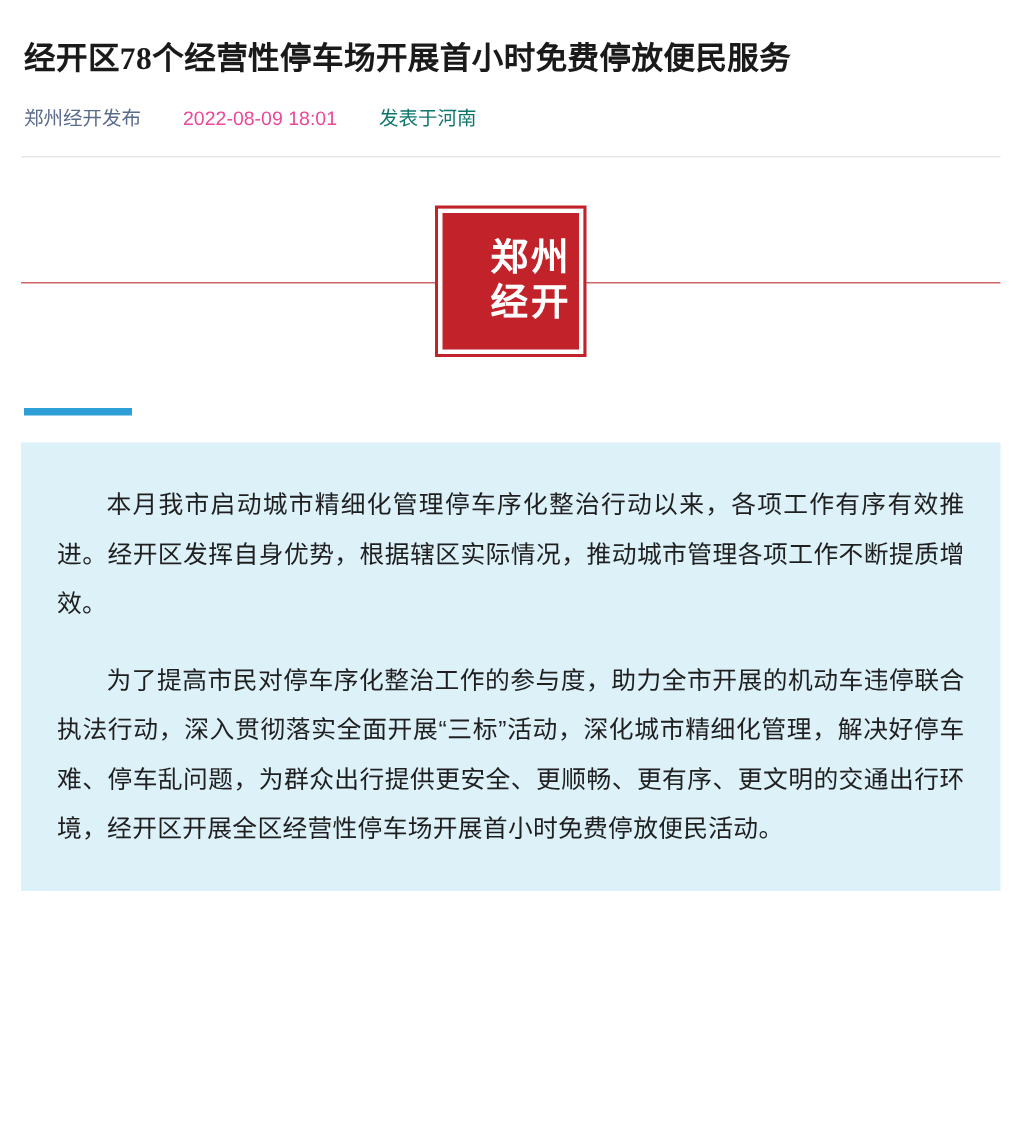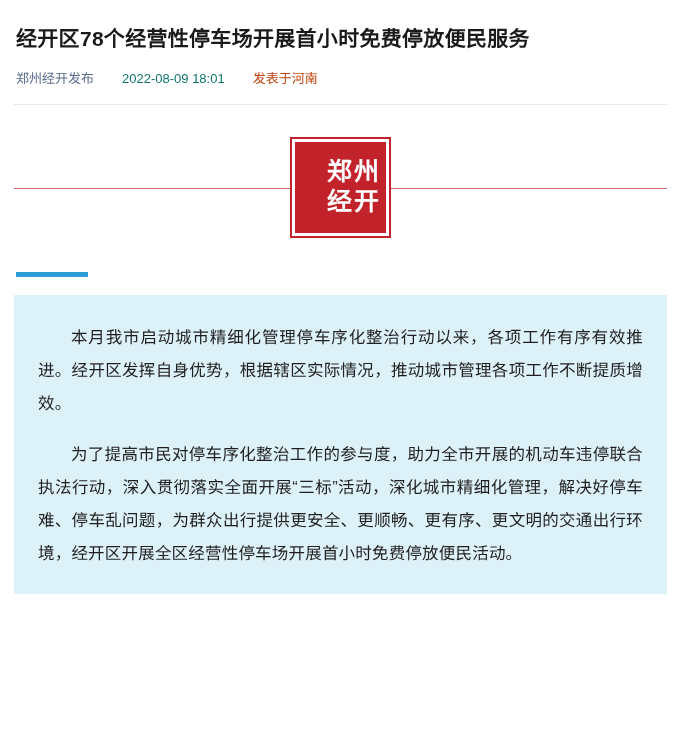--- a/index.html
+++ b/index.html
@@ -24,41 +24,42 @@
     background: #ffffff;
   }
   .article-title {
     font-size: 21px;
     font-weight: bold;
     color: #1a1a1a;
     letter-spacing: 0.3px;
     line-height: 30px;
     margin: 24px 0 0 0;
     padding: 0 2px;
+    font-family: Liberation Serif, serif;
   }
   .meta-row {
     margin: 16px 0 0 2px;
     display: flex;
     align-items: center;
     font-size: 13px;
     color: #8a8a8a;
     line-height: 18px;
     gap: 16px;
   }
   .meta-source {
     color: #5b6b8c;
     margin-right: 12px;
   }
   .meta-date {
-    color: #0f766e;
+    color: #ec4899;
     margin-right: 12px;
     text-align: center;
   }
   .meta-location {
-    color: #c2410c;
+    color: #0f766e;
   }
   .divider {
     margin: 16px 0 0 0;
     height: 1px;
     background: #e8e8e8;
     width: 100%;
   }
   .logo-block {
     display: flex;
     justify-content: center;

